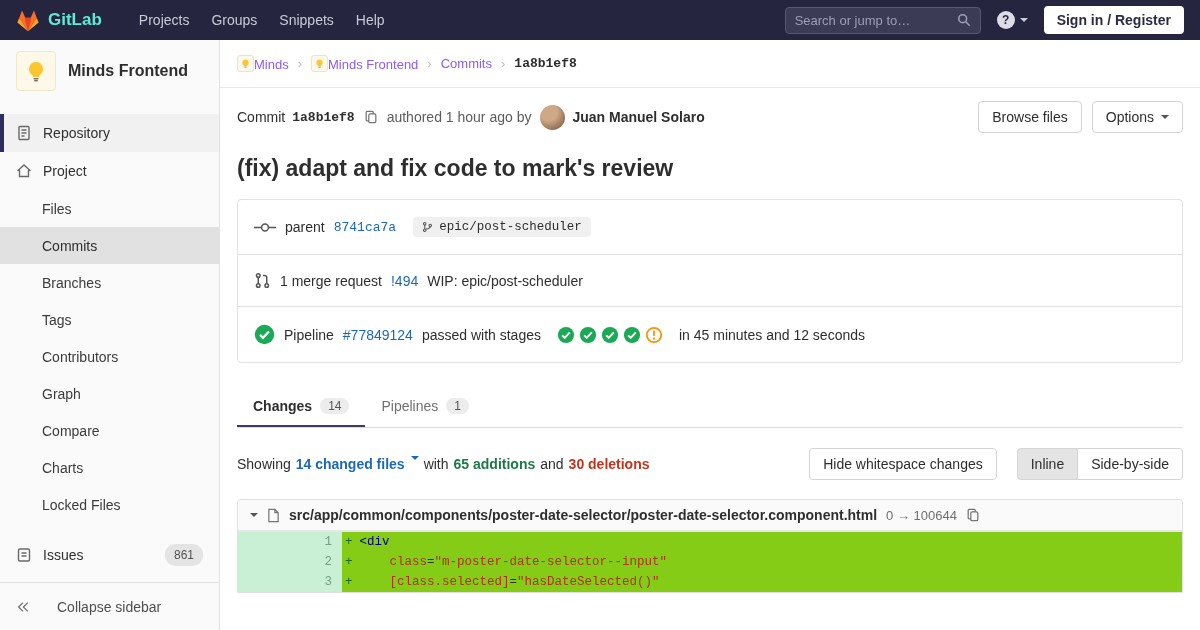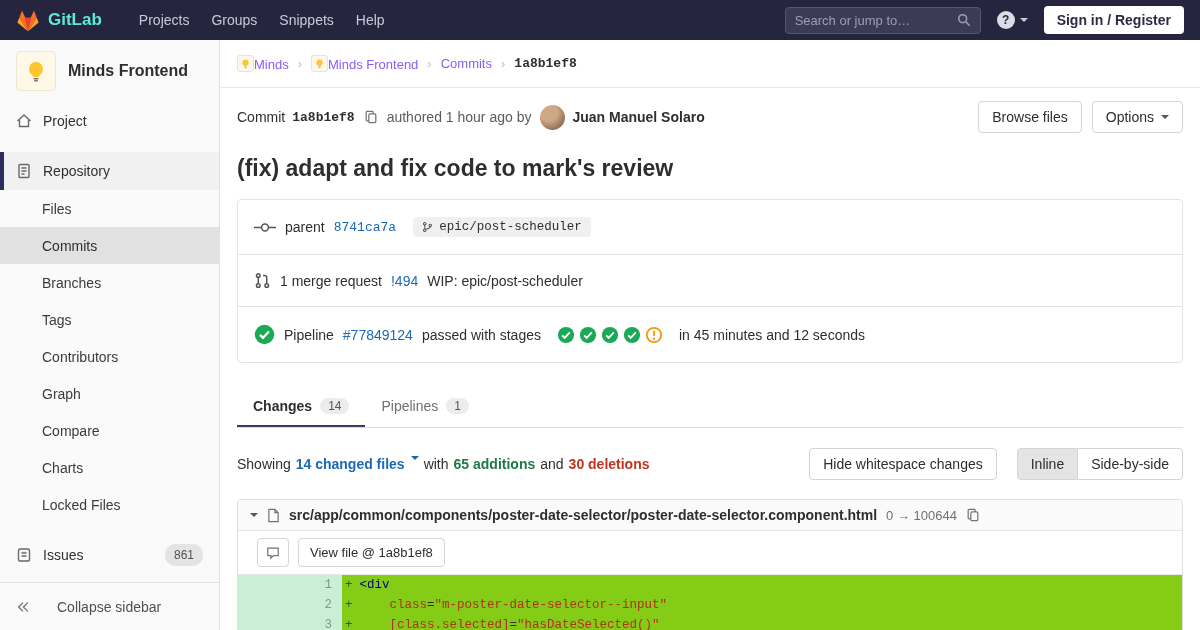--- a/index.html
+++ b/index.html
@@ -169,37 +169,37 @@
       <svg width="24" height="24" viewBox="0 0 24 24">
         <path d="M12 3a7 7 0 0 0-4 12.7c.6.5 1 1.3 1 2.1v.2h6v-.2c0-.8.4-1.6 1-2.1A7 7 0 0 0 12 3z" fill="#fdc530"></path>
         <rect x="9.4" y="19" width="5.2" height="1.6" rx="0.8" fill="#8d6e63"></rect>
         <rect x="10" y="21.1" width="4" height="1.4" rx="0.7" fill="#8d6e63"></rect>
       </svg>
     </span>
     <span class="proj-name">Minds Frontend</span>
   </div>
 
   <nav>
-    <a class="snav-item">
-      <span class="nicon">
-        <svg viewBox="0 0 16 16" fill="none" stroke="currentColor" stroke-width="1.4">
-          <path d="M1.5 8 8 2l6.5 6M3.5 7v6.5h9V7"></path>
-        </svg>
-      </span>
-      <span>Project</span>
-    </a>
-
     <a class="snav-item item-repo">
       <span class="nicon">
         <svg viewBox="0 0 16 16" fill="none" stroke="currentColor" stroke-width="1.4">
           <rect x="3" y="1.5" width="10" height="13" rx="1"></rect>
           <path d="M5.5 5h5M5.5 8h5M5.5 11h3"></path>
         </svg>
       </span>
       <span>Repository</span>
+    </a>
+
+    <a class="snav-item">
+      <span class="nicon">
+        <svg viewBox="0 0 16 16" fill="none" stroke="currentColor" stroke-width="1.4">
+          <path d="M1.5 8 8 2l6.5 6M3.5 7v6.5h9V7"></path>
+        </svg>
+      </span>
+      <span>Project</span>
     </a>
 
     <div>
       <a class="sub-item">Files</a>
       <a class="sub-item active">Commits</a>
       <a class="sub-item">Branches</a>
       <a class="sub-item">Tags</a>
       <a class="sub-item">Contributors</a>
       <a class="sub-item">Graph</a>
       <a class="sub-item">Compare</a>
@@ -414,30 +414,20 @@
         <button class="icon-plain" style="margin:0">
           <span>
             <svg width="14" height="14" viewBox="0 0 16 16" fill="none" stroke="#737278" stroke-width="1.4">
               <rect x="5.5" y="4.5" width="8" height="10" rx="1.5"></rect>
               <path d="M10.5 4.5v-2a1 1 0 0 0-1-1h-6a1 1 0 0 0-1 1v9a1 1 0 0 0 1 1h2"></path>
             </svg>
           </span>
         </button>
       </div>
 
-      <div class="diff-sub">
-        <button class="icon-btn">
-          <span>
-            <svg width="14" height="14" viewBox="0 0 16 16" fill="none" stroke="#737278" stroke-width="1.4">
-              <path d="M2 2.5h12v8.5H8.5L5.5 14v-3H2z"></path>
-            </svg>
-          </span>
-        </button>
-        <button class="btn btn-sm">View file @ 1a8b1ef8</button>
-      </div>
 
       <div class="diff-table">
         <div class="dline">
           <span class="dnum"></span>
           <span class="dnum">1</span>
           <span class="dcode"><span class="dsign">+</span><span></span><span class="c-tag">&lt;div</span><span class="c-attr"></span><span class="c-eq"></span><span class="c-str"></span></span>
         </div>
         <div class="dline">
           <span class="dnum"></span>
           <span class="dnum">2</span>

